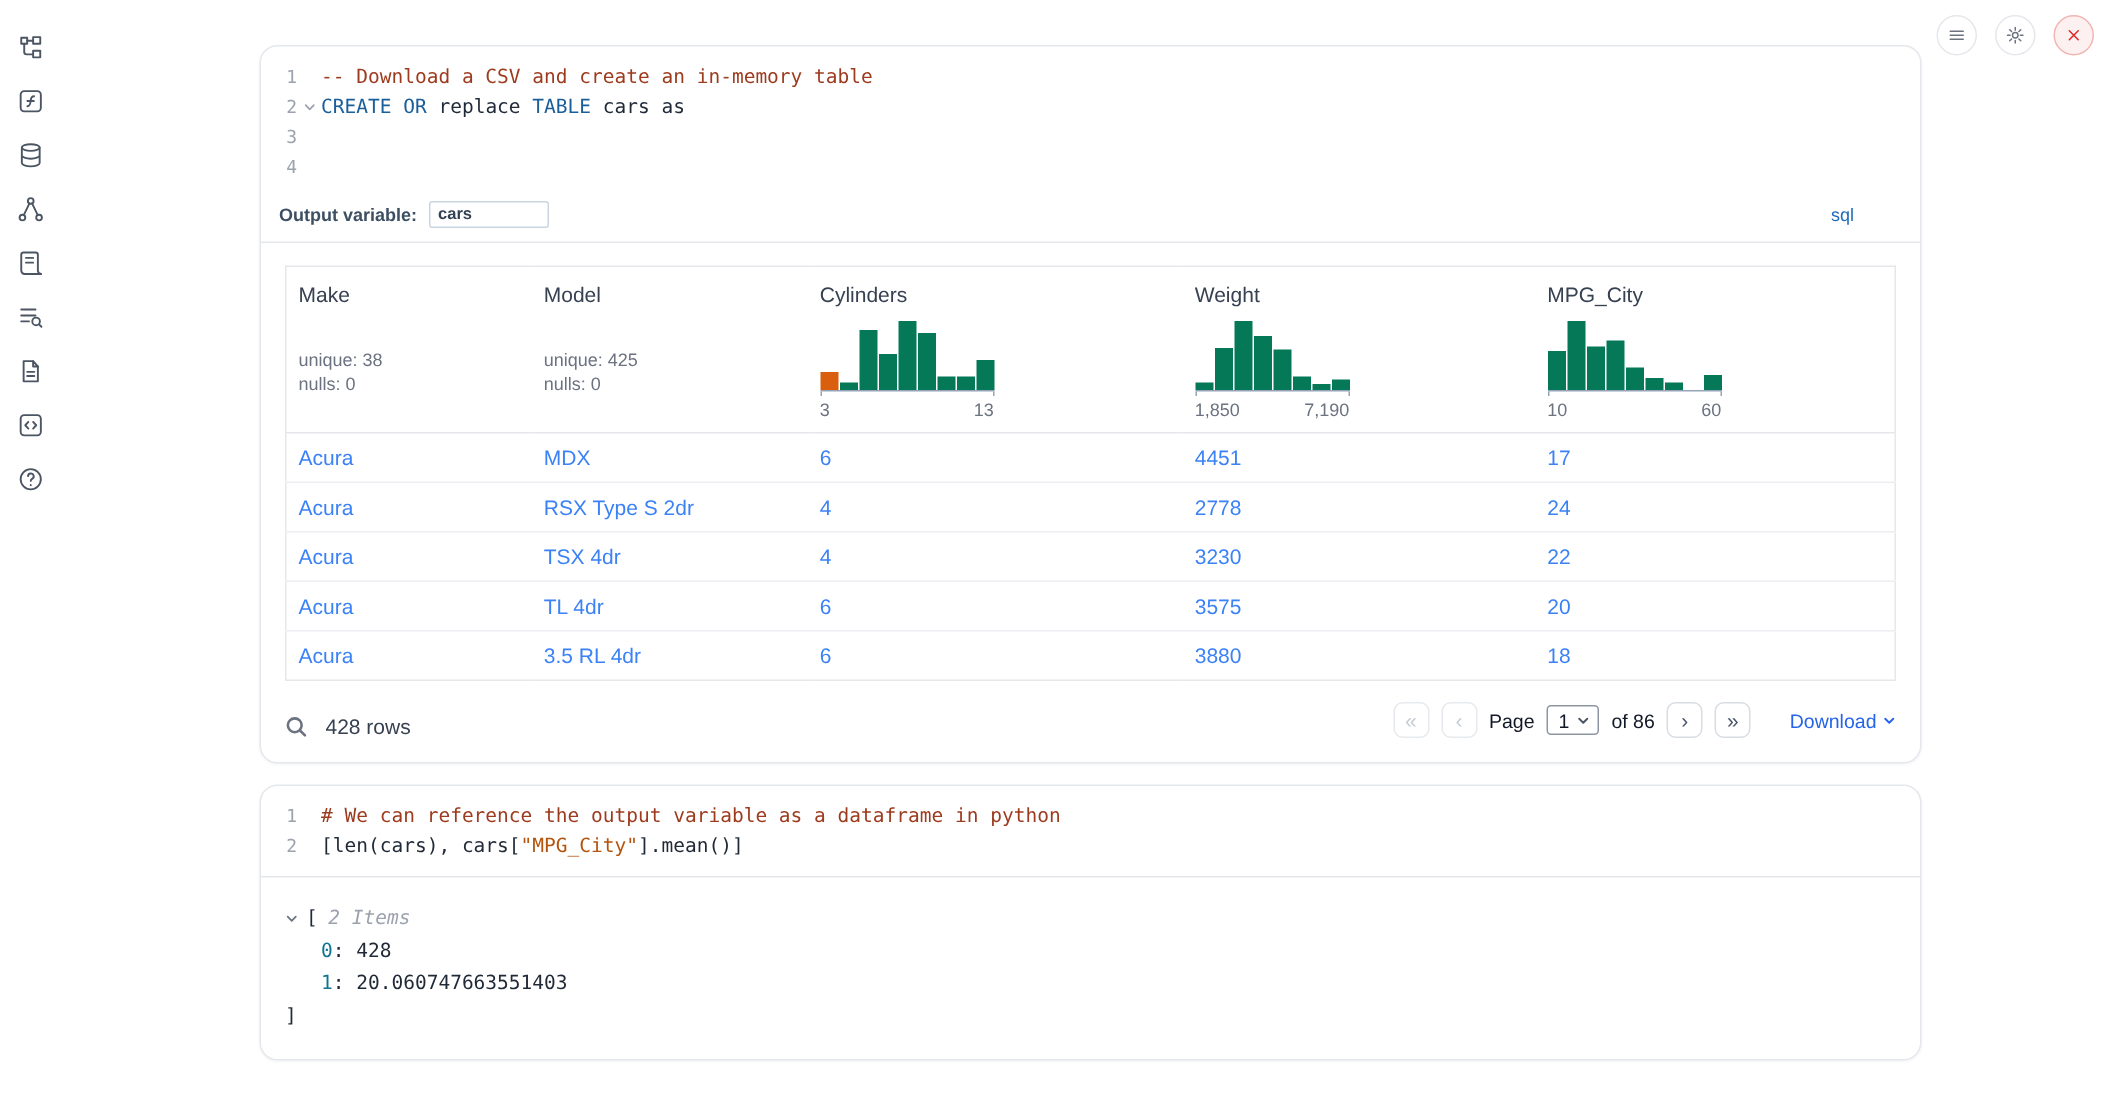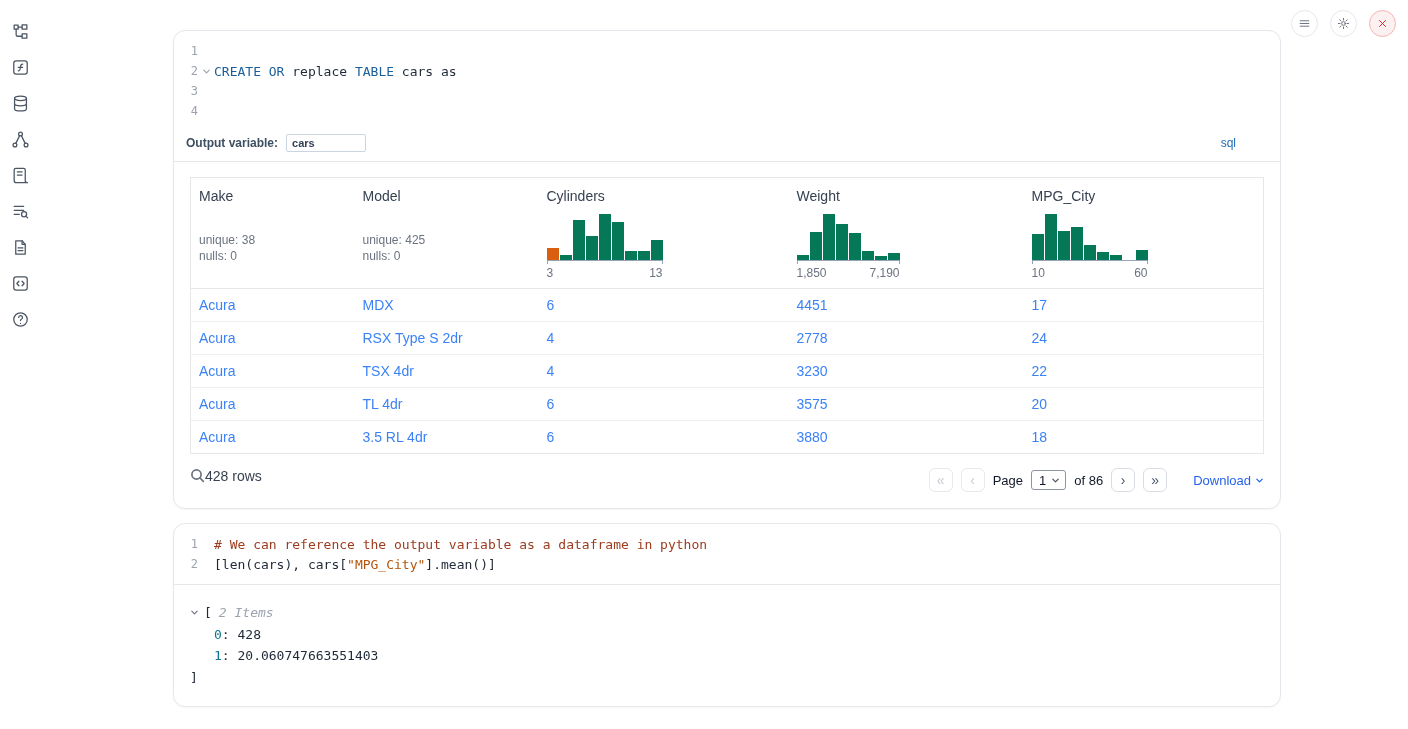--- a/index.html
+++ b/index.html
@@ -52,21 +52,21 @@
   .hist-bar.hl{background:#d95f0e}
   .hist-axis{border-top:1px solid #94a3b8;height:3px;position:relative}
   .hist-axis:before,.hist-axis:after{content:"";position:absolute;top:0;width:1px;height:3px;background:#94a3b8}
   .hist-axis:before{left:0}
   .hist-axis:after{right:0}
   .hist-labels{display:flex;justify-content:space-between;font-size:12px;color:#6b7280;margin-top:3px}
   .df tbody td{font-size:14px;color:#3b82f6;padding:0 8px;height:33px;overflow:hidden;white-space:nowrap}
   .df tbody tr:not(:last-child) td{border-bottom:1px solid #eceef1}
 
   
-  .table-footer{display:flex;align-items:flex-start;padding:14px 16px 16px;}
+  .table-footer{display:flex;align-items:flex-end;padding:14px 16px 16px;gap:12px}
   .search-ic{display:flex;color:#6b7280}
   .search-ic svg{width:15px;height:15px;stroke:currentColor;fill:none;stroke-width:1.7;stroke-linecap:round}
   .row-count{font-size:14px;color:#374151}
   .pager{margin-left:auto;display:flex;align-items:center;gap:8px}
   .pbtn{width:24px;height:24px;border:1px solid #d8dde3;border-radius:6px;background:#fff;display:flex;align-items:center;justify-content:center;font-size:14px;color:#475569;line-height:1;padding:0}
   .pbtn.disabled{color:#c6ccd4;border-color:#e6e9ed}
   .page-label,.of-label{font-size:13px;color:#111827}
   .page-select{display:flex;align-items:center;gap:5px;border:1px solid #8d95a3;border-radius:3px;height:20px;padding:0 5px 0 7px;font-size:13px;color:#111827;cursor:pointer;background:#fff}
   .page-select .caret,.download .caret{display:flex;color:#4b5563}
   .download{display:flex;align-items:center;gap:4px;color:#2563eb;font-size:13px;margin-left:18px;cursor:pointer}
@@ -162,21 +162,21 @@
       <svg viewBox="0 0 24 24">
         <path d="M6.5 6.5l11 11M17.5 6.5l-11 11"></path>
       </svg>
     </button>
 </div>
 
 <main class="main">
 
   <section class="card">
     <div class="code-block">
-        <div class="code-line"><span class="gutter-num">1</span><span class="fold-slot"></span></div>
+        <div class="code-line"><span class="gutter-num">1</span><span class="fold-slot"></span><span class="code-text"><span class="tok-com">-- Download a CSV and create an in-memory table</span></span></div>
         <div class="code-line"><span class="gutter-num">2</span><span class="fold-slot"><svg width="9" height="9" viewBox="0 0 10 10">
               <path d="M2 3.5 5 6.5 8 3.5" fill="none" stroke="currentColor" stroke-width="1.3" stroke-linecap="round" stroke-linejoin="round"></path>
             </svg></span><span class="code-text"><span class="tok-kw">CREATE</span><span class="tok-p"> </span><span class="tok-kw">OR</span><span class="tok-p"> replace </span><span class="tok-kw">TABLE</span><span class="tok-p"> cars as</span></span></div>
         <div class="code-line"><span class="gutter-num">3</span><span class="fold-slot"></span></div>
         <div class="code-line"><span class="gutter-num">4</span><span class="fold-slot"></span></div>
       </div>
     <div class="outvar-bar">
       <span class="outvar-label">Output variable:</span>
       <input class="outvar-input" value="cars" style="">
       <span class="lang-badge">sql</span>

